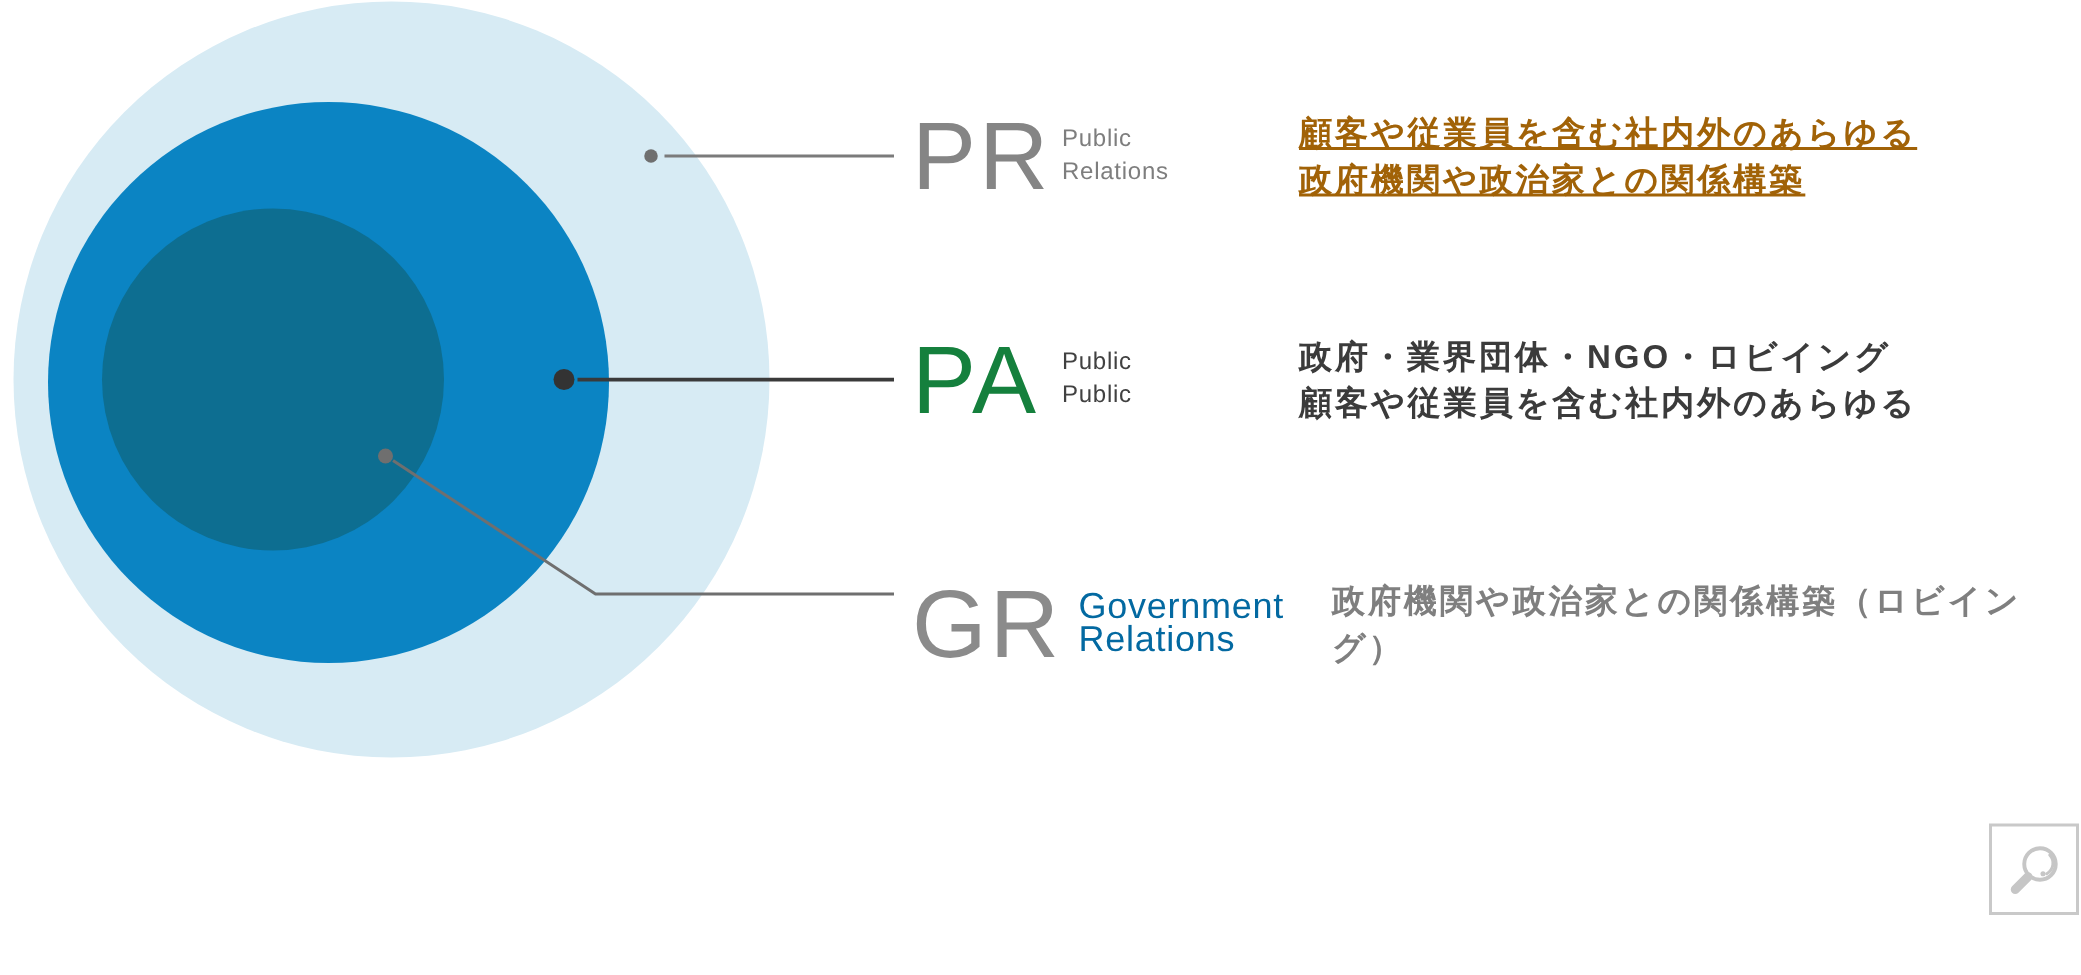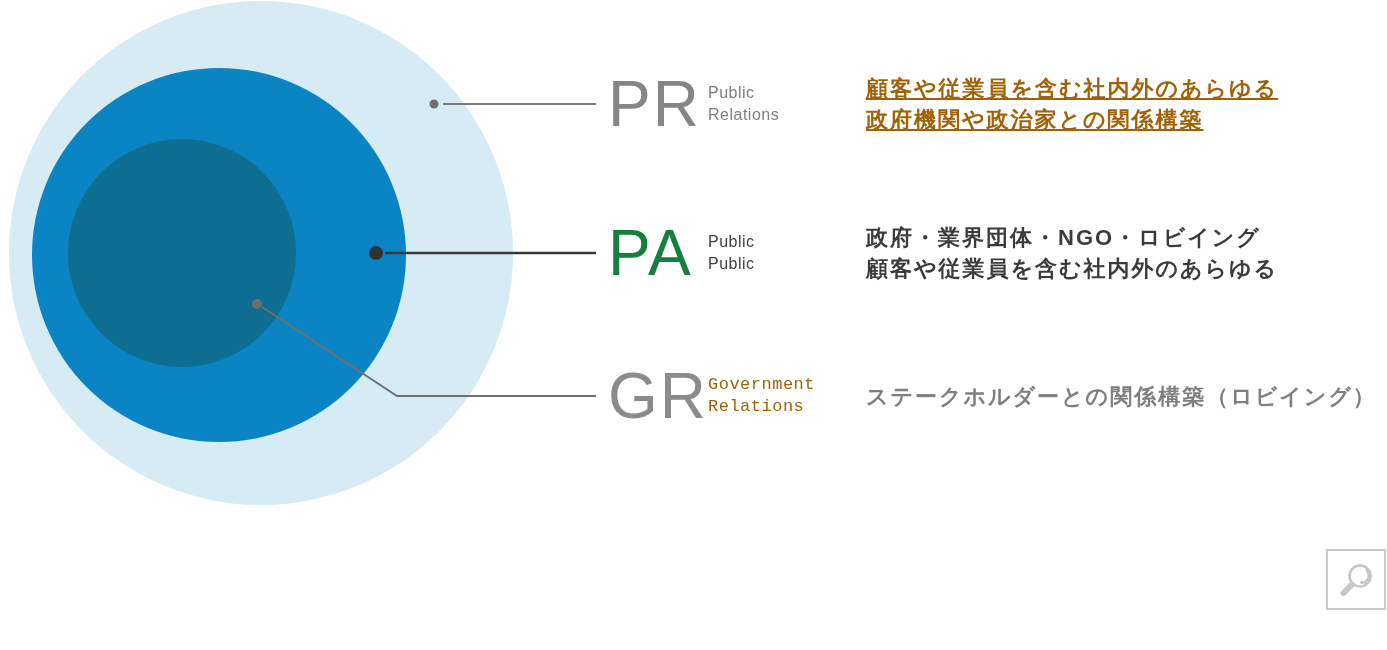--- a/index.html
+++ b/index.html
@@ -4,34 +4,34 @@
 <style>
   html,body{margin:0;padding:0;background:#fff;}
   .stage{
     position:relative;width:1387px;height:610px;overflow:hidden;background:#fff;
     font-family:"Liberation Sans","DejaVu Sans",sans-serif;
   }
   .venn-svg{position:absolute;left:0;top:0;}
   .legend-row{position:absolute;left:608px;height:80px;display:flex;align-items:center;}
   .row-pr{top:64px;}
   .row-pa{top:213px;}
-  .row-gr{top:356px;}
+  .row-gr{top:376px;gap:11px;}
   .acronym{
     font-size:64px;font-weight:300;letter-spacing:2px;line-height:1;
     width:100px;flex:0 0 100px;
   }
   .row-pr .acronym{color:#858585;}
   .row-pa .acronym{color:#15803d;}
   .row-gr .acronym{color:#8b8b8b;}
   .sublabel{
     width:158px;flex:0 0 158px;font-size:16px;line-height:22px;letter-spacing:0.5px;
   }
   .row-pr .sublabel{color:#7e7e7e;}
   .row-pa .sublabel{color:#414141;}
-  .row-gr .sublabel{color:#a16207;font-size:17px;font-family:Liberation Mono, monospace;}
+  .row-gr .sublabel{color:#0369a1;font-size:24px;}
   .desc{
     font-size:22px;line-height:31px;letter-spacing:2px;font-weight:bold;
   }
   .row-pr .desc{color:#a16207;text-decoration:underline;}
   .row-pa .desc{color:#3b3b3b;}
   .row-gr .desc{color:#7f7f7f;}
   .zoom-button{
     position:absolute;right:1px;bottom:0;width:60px;height:61px;
     background:#fff;border:2px solid #c9c9c9;display:flex;align-items:center;justify-content:center;
     cursor:pointer;padding:0;
@@ -81,21 +81,21 @@
     </div>
   </div>
 
   <div class="legend-row row-gr">
     <div class="acronym">GR</div>
     <div class="sublabel">
       <div>Government</div>
       <div>Relations</div>
     </div>
     <div class="desc">
-      <div>ステークホルダーとの関係構築（ロビイング）</div>
+      <div>政府機関や政治家との関係構築（ロビイング）</div>
     </div>
   </div>
 
   <button class="zoom-button">
     <svg width="40" height="40" viewBox="0 0 40 40">
       <g fill="none" stroke-linecap="round" stroke="#c6c6c6">
         <circle cx="24" cy="16" r="10.5" stroke-width="2.6"></circle>
         <line x1="16" y1="24.5" x2="7.5" y2="33" stroke-width="6"></line>
         <path d="M 30.5 10 A 8 8 0 0 1 28.5 22.5" stroke-width="2"></path>
       </g>

